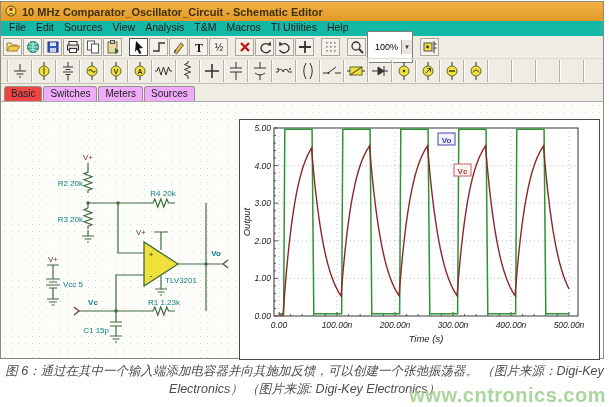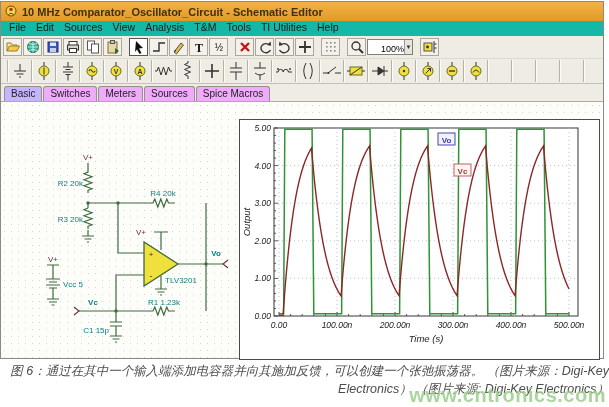--- a/index.html
+++ b/index.html
@@ -9,32 +9,32 @@
   #window{position:absolute;left:0;top:1px;width:604px;height:358px;border:1px solid #8a8a82;background:#efece4;display:flex;flex-direction:column}
   .titlebar{height:19px;background:linear-gradient(#f2b244,#e09a28);display:flex;align-items:center;padding:0 4px;gap:5px;flex:0 0 auto}
   .title-text{font-size:11px;font-weight:bold;color:#42300a;white-space:nowrap}
   .menubar{height:15px;display:flex;align-items:flex-start;padding-left:3px;background:#14b8a6;flex:0 0 auto}
   .menu-item{font-size:10.5px;padding:0 5px;color:#1a1a1a;white-space:nowrap}
   .toolbar1{height:22px;display:flex;align-items:center;padding:1px 2px;gap:1px;flex:0 0 auto}
   .tbtn{width:19px;height:18px;border:1px solid #aaa79c;background:#f4f1ea;display:flex;align-items:center;justify-content:center;flex:0 0 auto}
   .tbtn.active{background:#fff;border-color:#555}
   .tbtn svg{display:block}
   .tsep{width:5px;flex:0 0 auto}
-  .zoomdd{height:16px;width:46px;border:1px solid #808078;background:#fff;display:flex;align-items:flex-end;font-size:9px;padding-left:13px;flex:0 0 auto}
+  .zoomdd{height:32px;width:46px;border:1px solid #808078;background:#fff;display:flex;align-items:center;font-size:9px;padding-left:7px;flex:0 0 auto}
   .zoomdd .arr{margin-left:auto;width:11px;height:14px;background:#e8e5de;border-left:1px solid #999;display:flex;align-items:center;justify-content:center;font-size:6px;color:#333}
   .toolbar2{height:26px;display:flex;align-items:stretch;padding:1px 0 1px 0;border-top:1px solid #dcd9d0;border-bottom:1px solid #c4c1b8;overflow:hidden;flex:0 0 auto}
   .thandle{width:7px;border-right:1px solid #b8b5ac;flex:0 0 auto}
   .cbtn{width:24px;border-right:1px solid #b4b1a8;border-left:1px solid #fcfcf8;display:flex;align-items:center;justify-content:center;flex:0 0 auto}
   .tabs{height:17px;display:flex;align-items:flex-end;padding-left:3px;gap:1px;flex:0 0 auto}
   .tab{font-size:10px;padding:1px 6px 2px;border:1px solid #94918a;border-bottom:none;border-radius:3px 3px 0 0;background:#f0abfc;color:#222;white-space:nowrap}
-  .tab.active{background:#c4b5fd}
+  .tab.active{background:#ef4444}
   .canvas{flex:1;background:#fdfdfa;background-image:radial-gradient(#d6d6cc 0.6px,transparent 0.75px);background-size:7px 7px;position:relative;border-top:1px solid #aaa}
   #chart-panel{position:absolute;left:238px;top:17px;width:361px;height:241px;background:#fff;border:1px solid #4a4a4a}
   #schematic{position:absolute;left:35px;top:44px}
-  #caption{position:absolute;left:0;top:362px;width:609px;text-align:right;font-style:italic;font-size:12.5px;color:#4c4c4c;line-height:1.45}
+  #caption{position:absolute;left:0;top:362px;width:609px;text-align:center;font-style:italic;font-size:12.5px;color:#4c4c4c;line-height:1.45}
   #watermark{position:absolute;right:3px;top:19px;font-size:20px;color:#9ccf8c;opacity:.85;font-style:normal;font-weight:bold;letter-spacing:.5px;white-space:nowrap}
 </style>
 </head>
 <body>
 
 <div id="stage">
   <div id="window">
 
     <div class="titlebar">
       <span><svg width="12" height="12" viewBox="0 0 12 12">
@@ -45,21 +45,21 @@
       <span class="title-text">10 MHz Comparator_Oscillator_Circuit - Schematic Editor</span>
     </div>
 
     <div class="menubar">
         <span class="menu-item">File</span>
         <span class="menu-item">Edit</span>
         <span class="menu-item">Sources</span>
         <span class="menu-item">View</span>
         <span class="menu-item">Analysis</span>
         <span class="menu-item">T&amp;M</span>
-        <span class="menu-item">Tools</span>
+        <span class="menu-item">Macros</span>
         <span class="menu-item">TI Utilities</span>
         <span class="menu-item">Help</span>
       </div>
 
     <div class="toolbar1">
         <div class="tbtn">
           <svg width="16" height="16" viewBox="0 0 16 16" fill="none" stroke="#333" stroke-width="1">
             <path d="M2 12V4h4l1.5 2H12v2" fill="#ffe9a0" stroke="#9a7a20"></path>
             <path d="M2 12l2.5-5h10L12 12z" fill="#f5cd4e" stroke="#9a7a20"></path>
           </svg>
@@ -320,21 +320,20 @@
         <div class="cbtn">
           <svg width="20" height="22" viewBox="0 0 20 22" fill="none" stroke="#333" stroke-width="1"></svg>
         </div>
       </div>
 
     <div class="tabs">
         <div class="tab active">Basic</div>
         <div class="tab">Switches</div>
         <div class="tab">Meters</div>
         <div class="tab">Sources</div>
-        <div class="tab">Spice Macros</div>
       </div>
 
     <div class="canvas">
 
       <svg id="schematic" width="200" height="210" viewBox="0 0 200 210">
         <g stroke="#3f6b3f" stroke-width="1.2" fill="none">
 
           <path d="M52 17v8"></path>
           <path d="M52 25v1l-4 1.8 8 3-8 3 8 3-8 3 8 3-4 1.5v2.7"></path>
           <path d="M52 57v5"></path>

